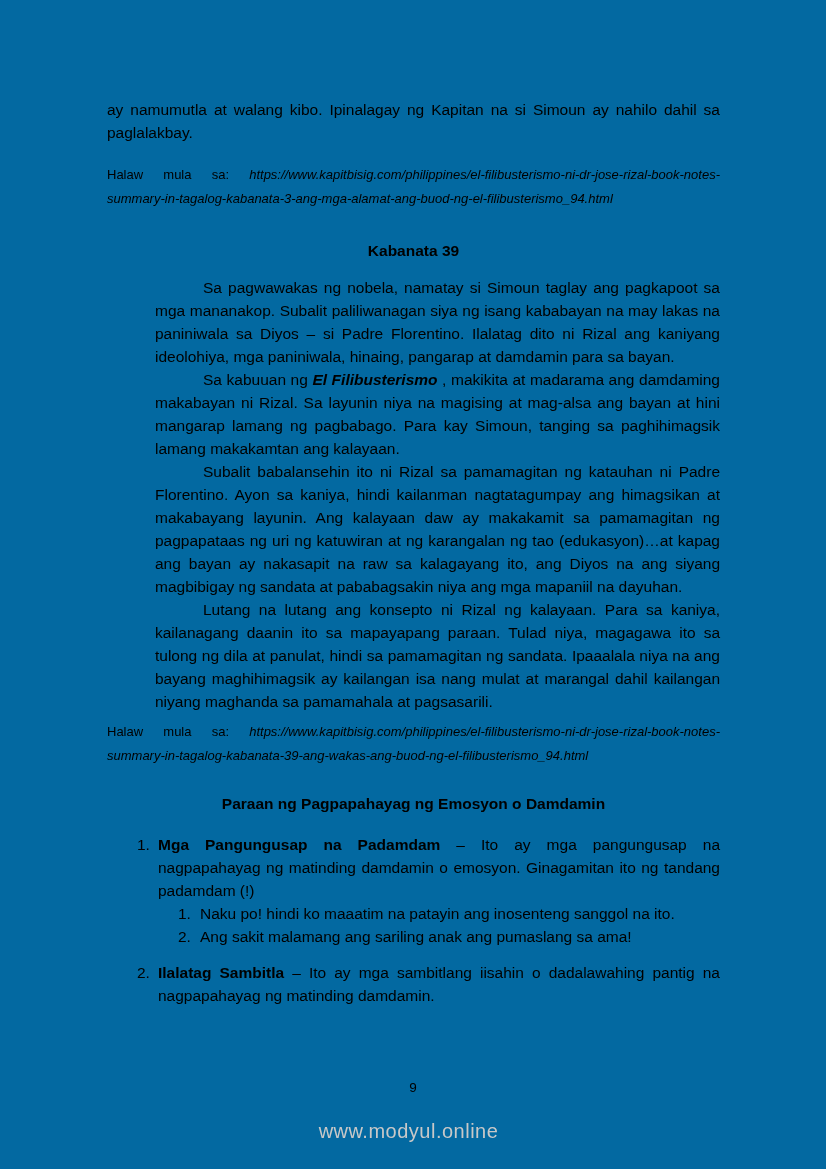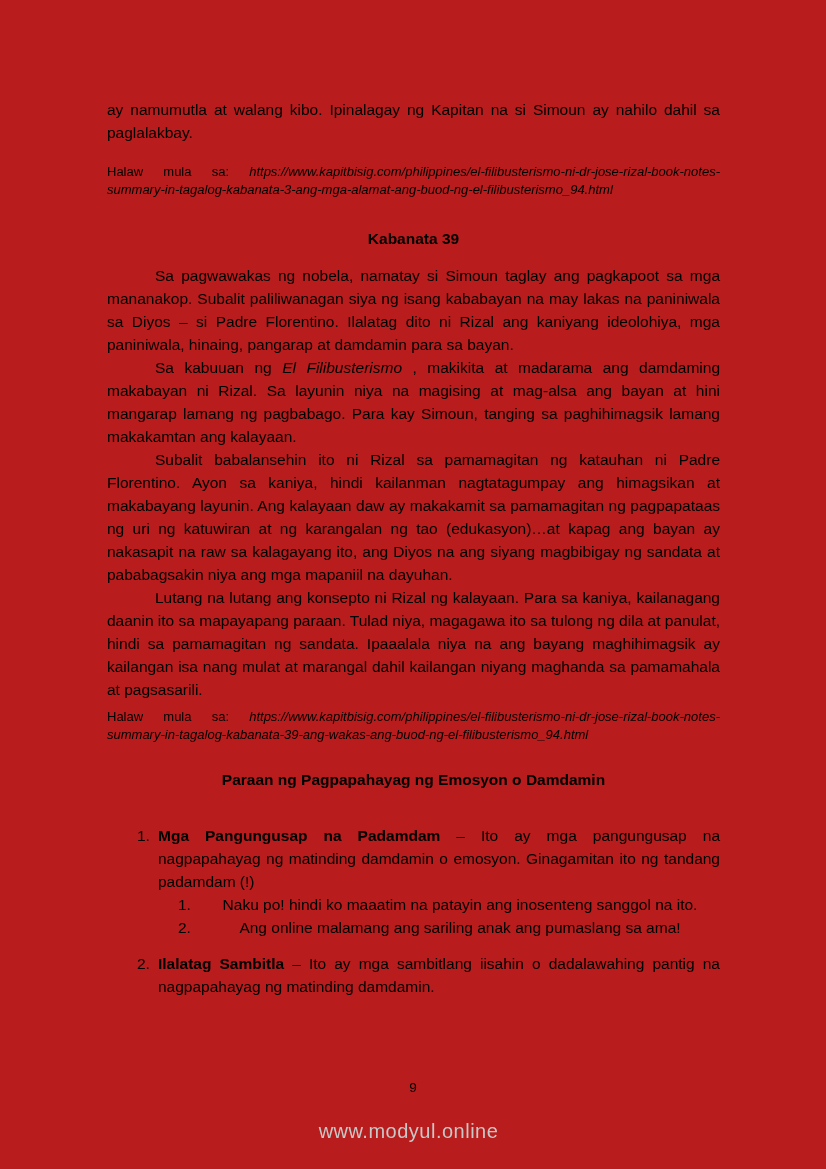--- a/index.html
+++ b/index.html
@@ -1,59 +1,59 @@
 <!DOCTYPE html>
 <html><head>
 <meta charset="utf-8">
 <style>
   * { margin:0; padding:0; box-sizing:border-box; }
   html,body { background:#ffffff; }
   .page {
     position:relative;
     width:826px; height:1169px;
-    background:#b91c1c;
+    background:#0369a1;
     font-family:"Liberation Sans", sans-serif;
     color:#000000;
     overflow:hidden;
   }
   .content {
     position:absolute;
     left:107px; top:98px;
     width:613px;
   }
   .body-text {
     font-size:15.5px;
     line-height:23px;
     text-align:justify;
   }
   .intro { margin-bottom:19px; }
   .citation {
     font-size:13px;
-    line-height:18px;
+    line-height:24px;
     text-align:justify;
     overflow-wrap:break-word;
   }
   .citation .url { font-style:italic; }
   .citation-1 { margin-bottom:31px; }
   .citation-2 { margin-top:7px; margin-bottom:27px; }
   .chapter-heading {
     text-align:center;
     font-weight:bold;
     font-size:15.5px;
     line-height:18px;
     margin-bottom:16px;
   }
-  .body-para { text-indent:48px; }
-  .italic { font-style:italic; }
+  .body-para { text-indent:48px;margin-left:48px; }
+  .italic { font-style:italic;font-weight:bold; }
   .section-heading {
     text-align:center;
     font-weight:bold;
     font-size:15.5px;
     line-height:18px;
-    margin-bottom:35px;
+    margin-bottom:20px;
   }
   .list-item {
     display:flex;
     padding-left:30px;
     font-size:15.5px;
     line-height:23px;
   }
   .list-item .num { flex:none; width:21px; }
   .list-item .li-body { flex:1; text-align:justify; }
   .bold { font-weight:bold; }
@@ -64,21 +64,21 @@
     margin-top:13px;
     margin-left:55px;
   }
   .example-item {
     display:flex;
     padding-left:71px;
     font-size:15.5px;
     line-height:23px;
   }
   .example-item .num { flex:none; width:22px; }
-  .example-item .ex-body { flex:1;text-align:center; }
+  .example-item .ex-body { flex:1; }
   .examples-block { margin-bottom:13px; }
   .list-item-2 { margin-top:0; }
   .page-number {
     position:absolute;
     left:0; right:0;
     top:1080px;
     text-align:center;
     font-size:13.5px;
     color:#000000;
   }
@@ -124,21 +124,21 @@
     </div>
 
 
     <div class="examples-block">
       <div class="example-item">
         <span class="num">1.</span>
         <div class="ex-body">Naku po! hindi ko maaatim na patayin ang inosenteng sanggol na ito.</div>
       </div>
       <div class="example-item">
         <span class="num">2.</span>
-        <div class="ex-body">Ang online malamang ang sariling anak ang pumaslang sa ama!</div>
+        <div class="ex-body">Ang sakit malamang ang sariling anak ang pumaslang sa ama!</div>
       </div>
     </div>
 
     <div class="list-item list-item-2">
       <span class="num">2.</span>
       <div class="li-body"><span class="bold">Ilalatag Sambitla</span><span> – Ito ay mga sambitlang iisahin o dadalawahing pantig na nagpapahayag ng matinding damdamin.</span></div>
     </div>
 
   </div>
 

